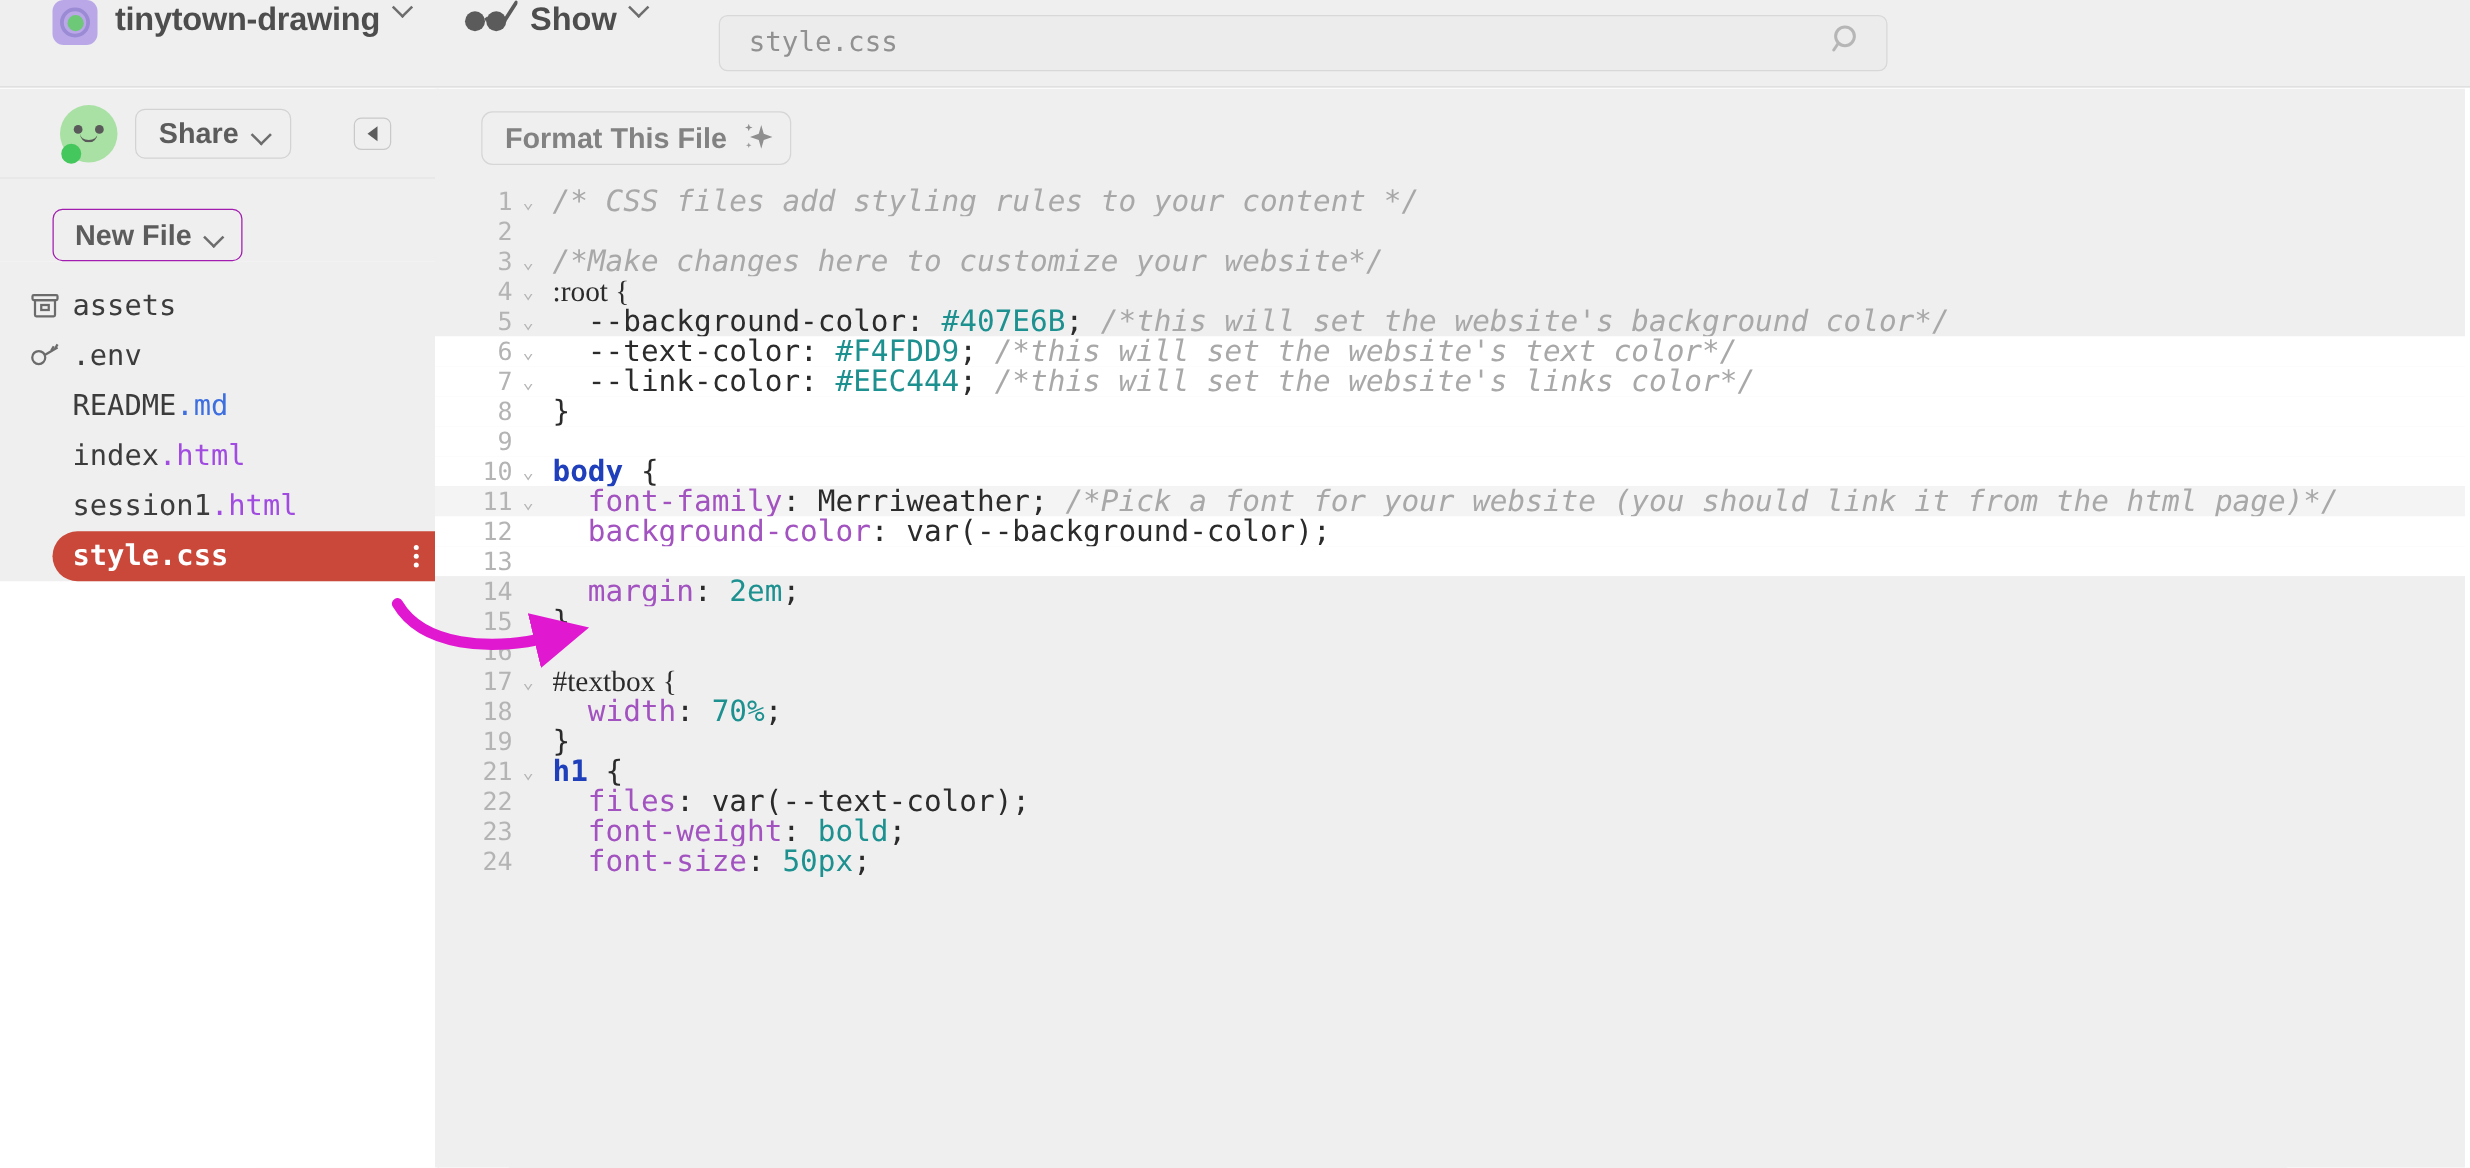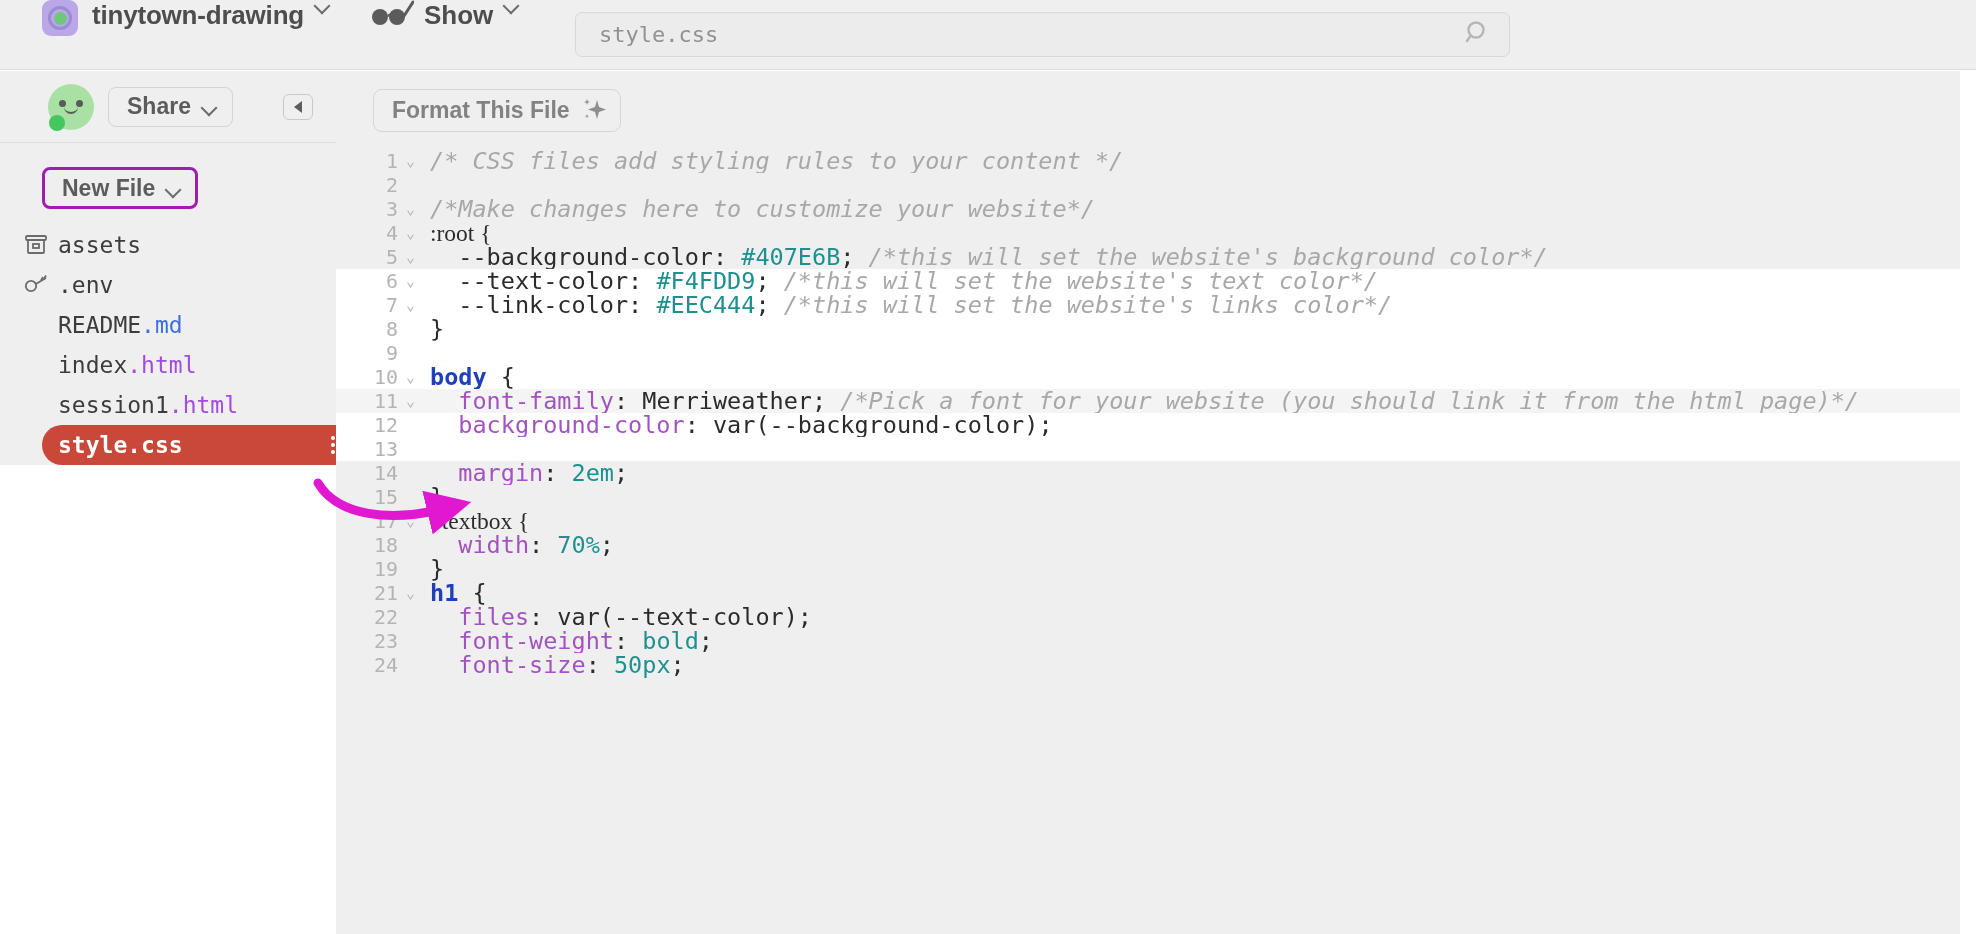--- a/index.html
+++ b/index.html
@@ -187,21 +187,21 @@
 
   #newfile-wrap {
     padding: 24px 0 0 42px;
     background: #efefef;
   }
   #newfile-button {
     display: inline-flex;
     align-items: center;
     height: 42px;
     padding: 0 14px 0 17px;
-    border: 3px solid #a21caf;
+    border: 1px solid #a21caf;
     border-radius: 8px;
     background: #efefef;
     font-size: 23px;
     font-weight: bold;
     color: #5c5c5c;
     cursor: pointer;
   }
 
   #file-list {
     padding-top: 16px;
@@ -255,21 +255,21 @@
     position: absolute;
     left: 0; right: 0;
     top: 497px;
     bottom: 0;
     background: #ffffff;
   }
 
   
   #editor {
     position: absolute;
-    left: 336px; top: 71px;
+    left: 348px; top: 71px;
     width: 1624px; height: 863px;
     background: #efefef;
     overflow: hidden;
   }
 
   #format-bar {
     height: 78px;
     display: flex;
     align-items: center;
     padding-left: 37px;
@@ -488,20 +488,21 @@
       <div class="code-line bg-white"><span class="ln">6</span><span class="fold">⌄</span><span class="codetext"><span class="t-plain">  --text-color: </span><span class="t-value">#F4FDD9</span><span class="t-plain">; </span><span class="t-comment">/*this will set the website's text color*/</span></span></div>
       <div class="code-line bg-white"><span class="ln">7</span><span class="fold">⌄</span><span class="codetext"><span class="t-plain">  --link-color: </span><span class="t-value">#EEC444</span><span class="t-plain">; </span><span class="t-comment">/*this will set the website's links color*/</span></span></div>
       <div class="code-line bg-white"><span class="ln">8</span><span class="fold"></span><span class="codetext"><span class="t-plain">}</span></span></div>
       <div class="code-line bg-white"><span class="ln">9</span><span class="fold"></span><span class="codetext"></span></div>
       <div class="code-line bg-white"><span class="ln">10</span><span class="fold">⌄</span><span class="codetext"><span class="t-tag">body</span><span class="t-plain"> {</span></span></div>
       <div class="code-line bg-hl"><span class="ln">11</span><span class="fold">⌄</span><span class="codetext"><span class="t-prop">  font-family</span><span class="t-plain">: Merriweather; </span><span class="t-comment">/*Pick a font for your website (you should link it from the html page)*/</span></span></div>
       <div class="code-line bg-white"><span class="ln">12</span><span class="fold"></span><span class="codetext"><span class="t-prop">  background-color</span><span class="t-plain">: var(--background-color);</span></span></div>
       <div class="code-line bg-white"><span class="ln">13</span><span class="fold"></span><span class="codetext"></span></div>
       <div class="code-line bg-grey"><span class="ln">14</span><span class="fold"></span><span class="codetext"><span class="t-prop">  margin</span><span class="t-plain">: </span><span class="t-value">2em</span><span class="t-plain">;</span></span></div>
       <div class="code-line bg-grey"><span class="ln">15</span><span class="fold"></span><span class="codetext"><span class="t-plain">}</span></span></div>
+      <div class="code-line bg-grey"><span class="ln">16</span><span class="fold"></span><span class="codetext"></span></div>
       <div class="code-line bg-grey"><span class="ln">17</span><span class="fold">⌄</span><span class="codetext"><span class="t-selector">#textbox {</span></span></div>
       <div class="code-line bg-grey"><span class="ln">18</span><span class="fold"></span><span class="codetext"><span class="t-prop">  width</span><span class="t-plain">: </span><span class="t-value">70%</span><span class="t-plain">;</span></span></div>
       <div class="code-line bg-grey"><span class="ln">19</span><span class="fold"></span><span class="codetext"><span class="t-plain">}</span></span></div>
       <div class="code-line bg-grey"><span class="ln">21</span><span class="fold">⌄</span><span class="codetext"><span class="t-tag">h1</span><span class="t-plain"> {</span></span></div>
       <div class="code-line bg-grey"><span class="ln">22</span><span class="fold"></span><span class="codetext"><span class="t-prop">  files</span><span class="t-plain">: var(--text-color);</span></span></div>
       <div class="code-line bg-grey"><span class="ln">23</span><span class="fold"></span><span class="codetext"><span class="t-prop">  font-weight</span><span class="t-plain">: </span><span class="t-value">bold</span><span class="t-plain">;</span></span></div>
       <div class="code-line bg-grey"><span class="ln">24</span><span class="fold"></span><span class="codetext"><span class="t-prop">  font-size</span><span class="t-plain">: </span><span class="t-value">50px</span><span class="t-plain">;</span></span></div>
     </div>
 
 </div>

